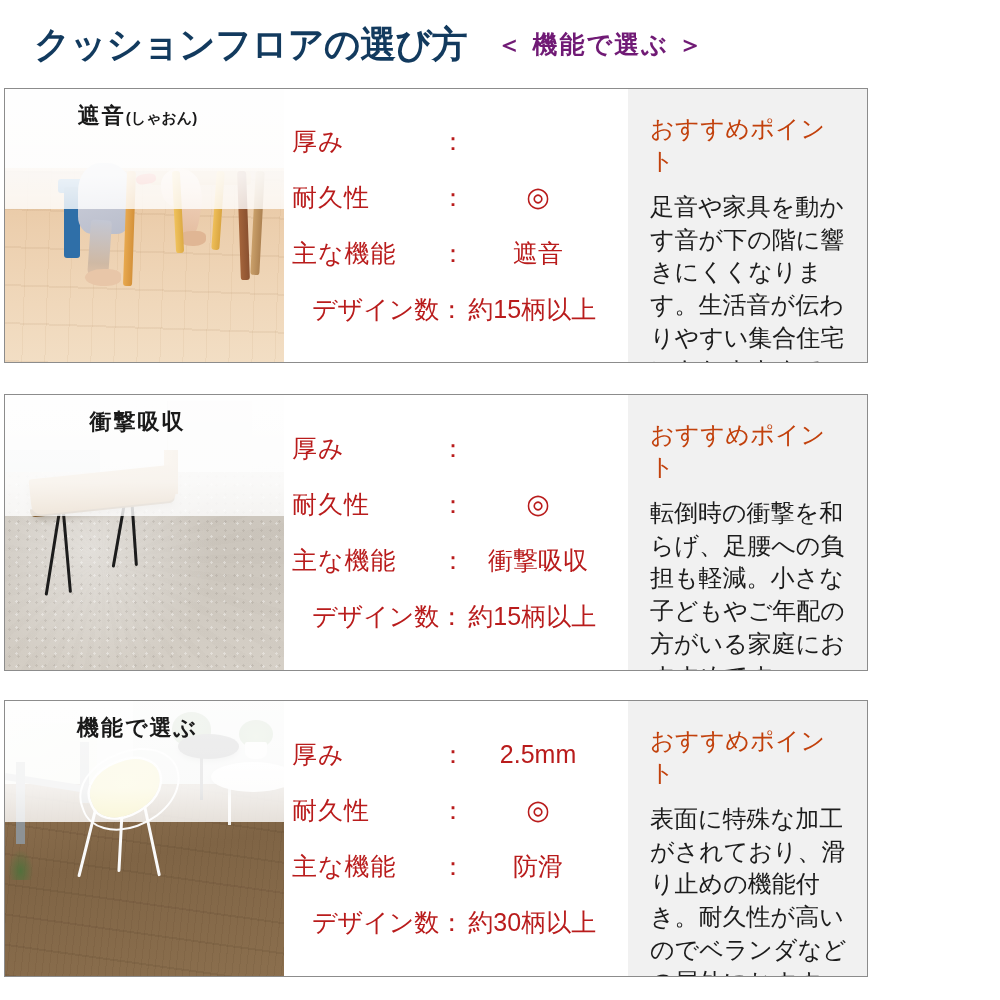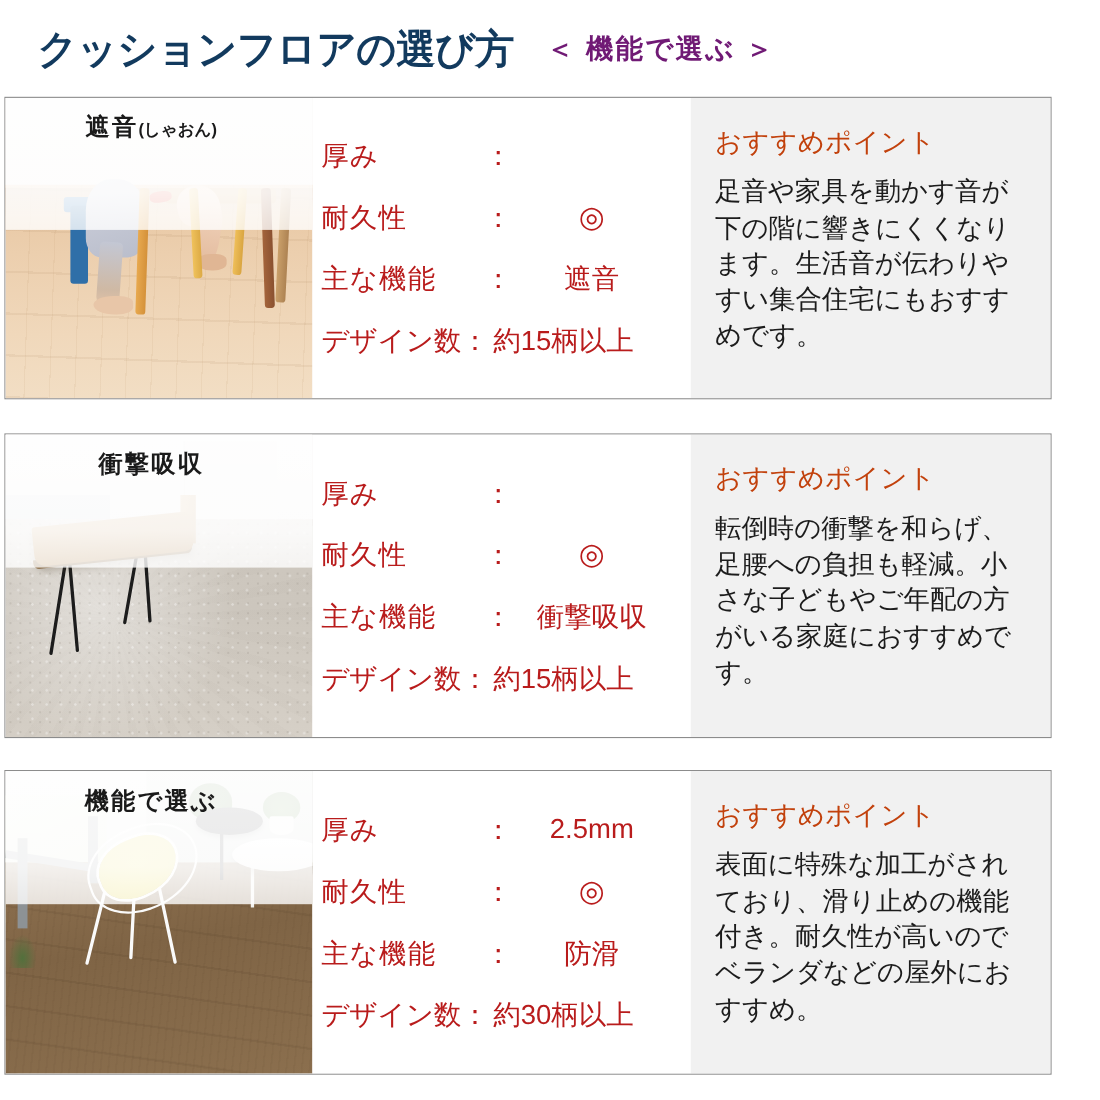--- a/index.html
+++ b/index.html
@@ -21,21 +21,21 @@
     letter-spacing:-0.5px;line-height:1;white-space:nowrap;
     transform:scaleX(0.97);transform-origin:left center;
   }
   .title-sub{
     font-size:25px;font-weight:bold;color:#701a75;
     margin-left:16px;letter-spacing:2px;white-space:nowrap;
   }
 
   
   .card{
-    position:absolute;left:4px;width:952px;
+    position:absolute;left:4px;width:864px;
     border:1px solid #8c8c8c;
     box-sizing:border-box;
     display:flex;
     background:#ffffff;
     overflow:hidden;
   }
   #card-0{top:88px;height:275px;}
   #card-1{top:394px;height:277px;}
   #card-2{top:700px;height:277px;}
 
@@ -178,21 +178,21 @@
     padding:0 10px 0 8px;box-sizing:border-box;
   }
   .spec-row{
     display:flex;align-items:center;
     height:56px;
     font-size:25px;color:#b91c1c;
   }
   .spec-label{flex:0 0 148px;white-space:nowrap;letter-spacing:1px;}
   .spec-colon{flex:0 0 26px;text-align:center;}
   .spec-value{flex:1 1 auto;text-align:center;white-space:nowrap;padding-right:8px;}
-  .spec-row.wide .spec-label{flex:0 0 auto;letter-spacing:0;}
+  .spec-row.wide .spec-label{flex:0 0 auto;letter-spacing:0;margin-left:20px;}
   .spec-row.wide .spec-value{text-align:left;padding-left:4px;}
   .rating{font-size:27px;line-height:1;}
 
   
   .desc{
     position:relative;flex:1 1 auto;
     background:#f1f1f1;
     padding:24px 18px 0 22px;box-sizing:border-box;
   }
   .desc-head{font-size:24px;color:#c2410c;margin-bottom:14px;letter-spacing:0.5px;}

